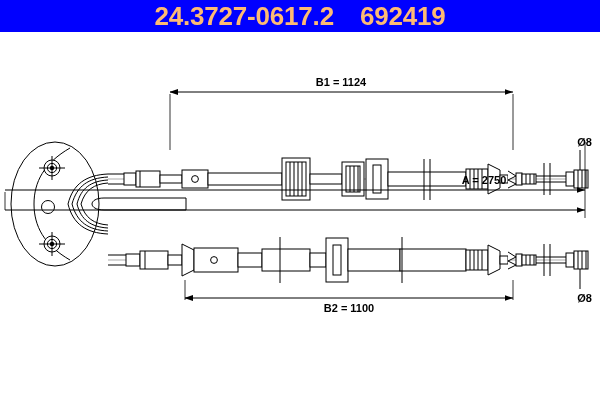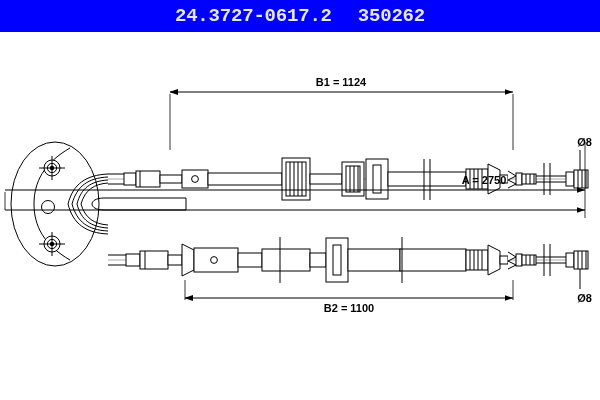--- a/index.html
+++ b/index.html
@@ -28,25 +28,25 @@
     top: 0;
     width: 600px;
     height: 32px;
     background: #0000ff;
     display: flex;
     align-items: center;
     justify-content: center;
     gap: 26px;
   }
   .header-text {
-    color: #e5e5e5;
-    font-size: 19px;
+    color: #fdba74;
+    font-size: 26px;
     font-weight: bold;
     letter-spacing: -0.2px;
-    font-family: Liberation Mono, monospace;
+    font-family: Liberation Sans, sans-serif;
     white-space: nowrap;
   }
   
   #drawing-area {
     position: absolute;
     left: 0;
     top: 32px;
     width: 600px;
     height: 272px;
   }
@@ -66,21 +66,21 @@
     fill: #000000;
   }
 </style>
 </head>
 <body>
 
 <div id="sheet">
 
   <div id="header-bar">
     <span class="header-text">24.3727-0617.2</span>
-    <span class="header-text">350262</span>
+    <span class="header-text">692419</span>
   </div>
 
   <div id="drawing-area">
     <svg id="drawing-svg" width="600" height="368" viewBox="0 0 600 368">
       <defs>
         <marker id="arrR" markerWidth="9" markerHeight="7" refX="8.5" refY="3.5" orient="auto" markerUnits="userSpaceOnUse">
           <path d="M0,0.6 L8.5,3.5 L0,6.4 Z" fill="#000"></path>
         </marker>
         <marker id="arrL" markerWidth="9" markerHeight="7" refX="0.5" refY="3.5" orient="auto" markerUnits="userSpaceOnUse">
           <path d="M8.5,0.6 L0,3.5 L8.5,6.4 Z" fill="#000"></path>

